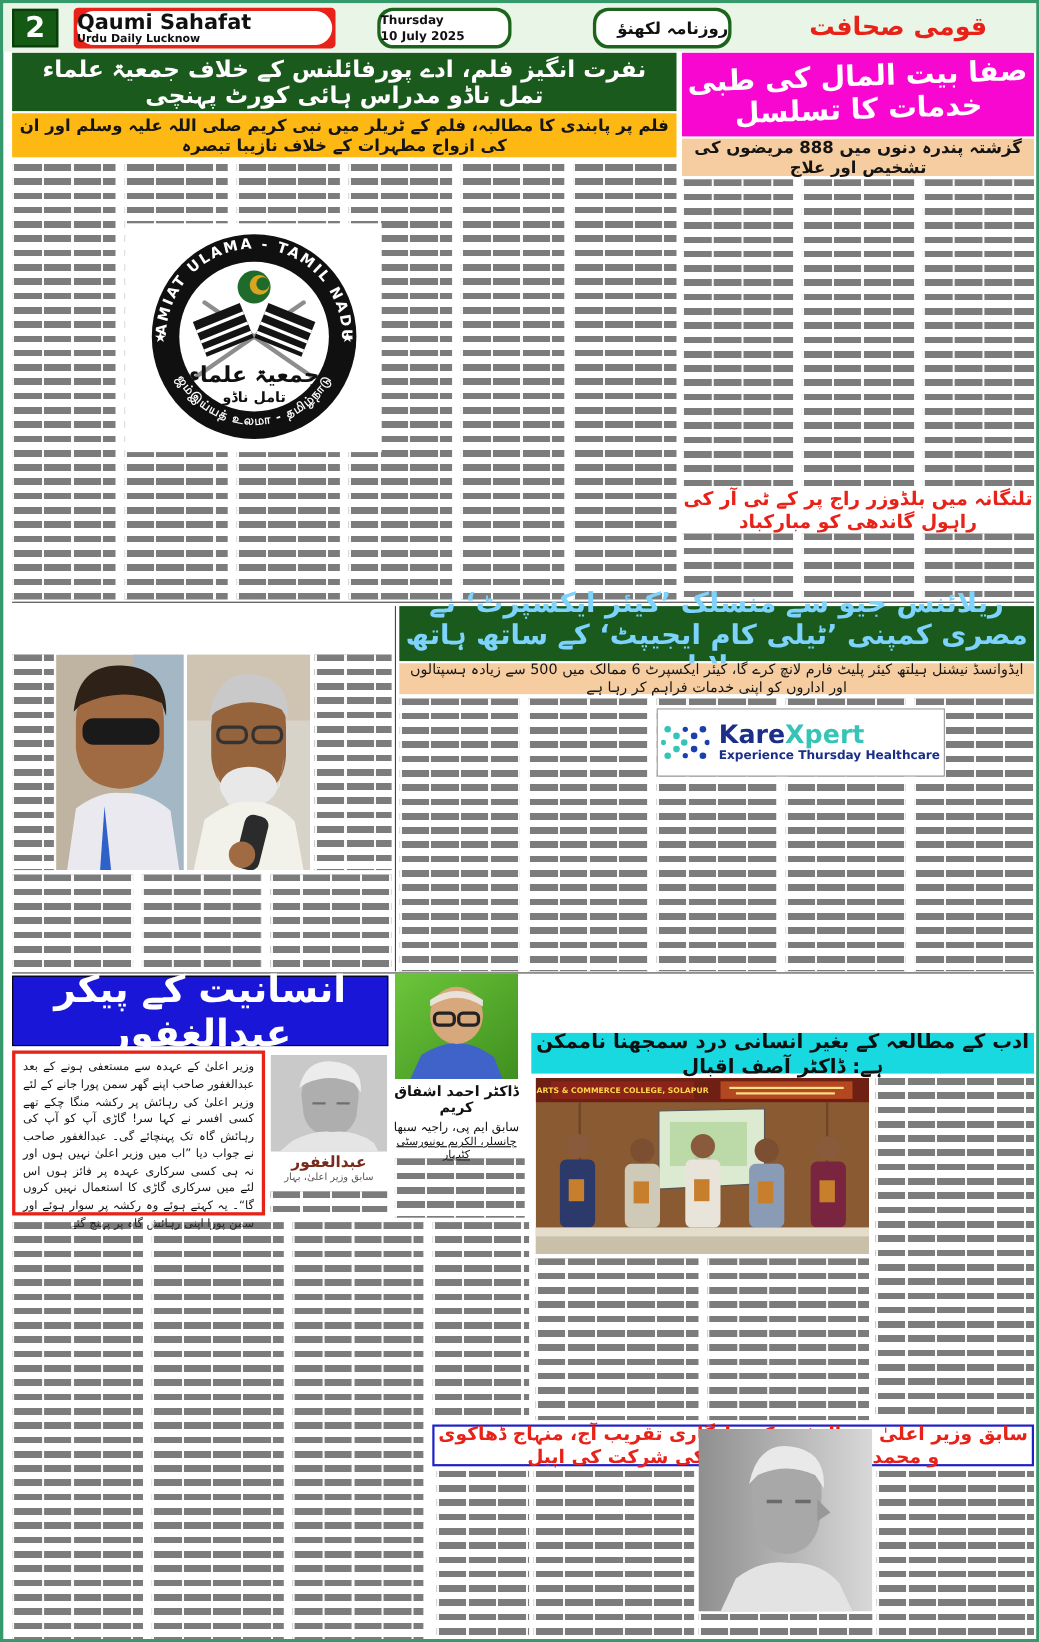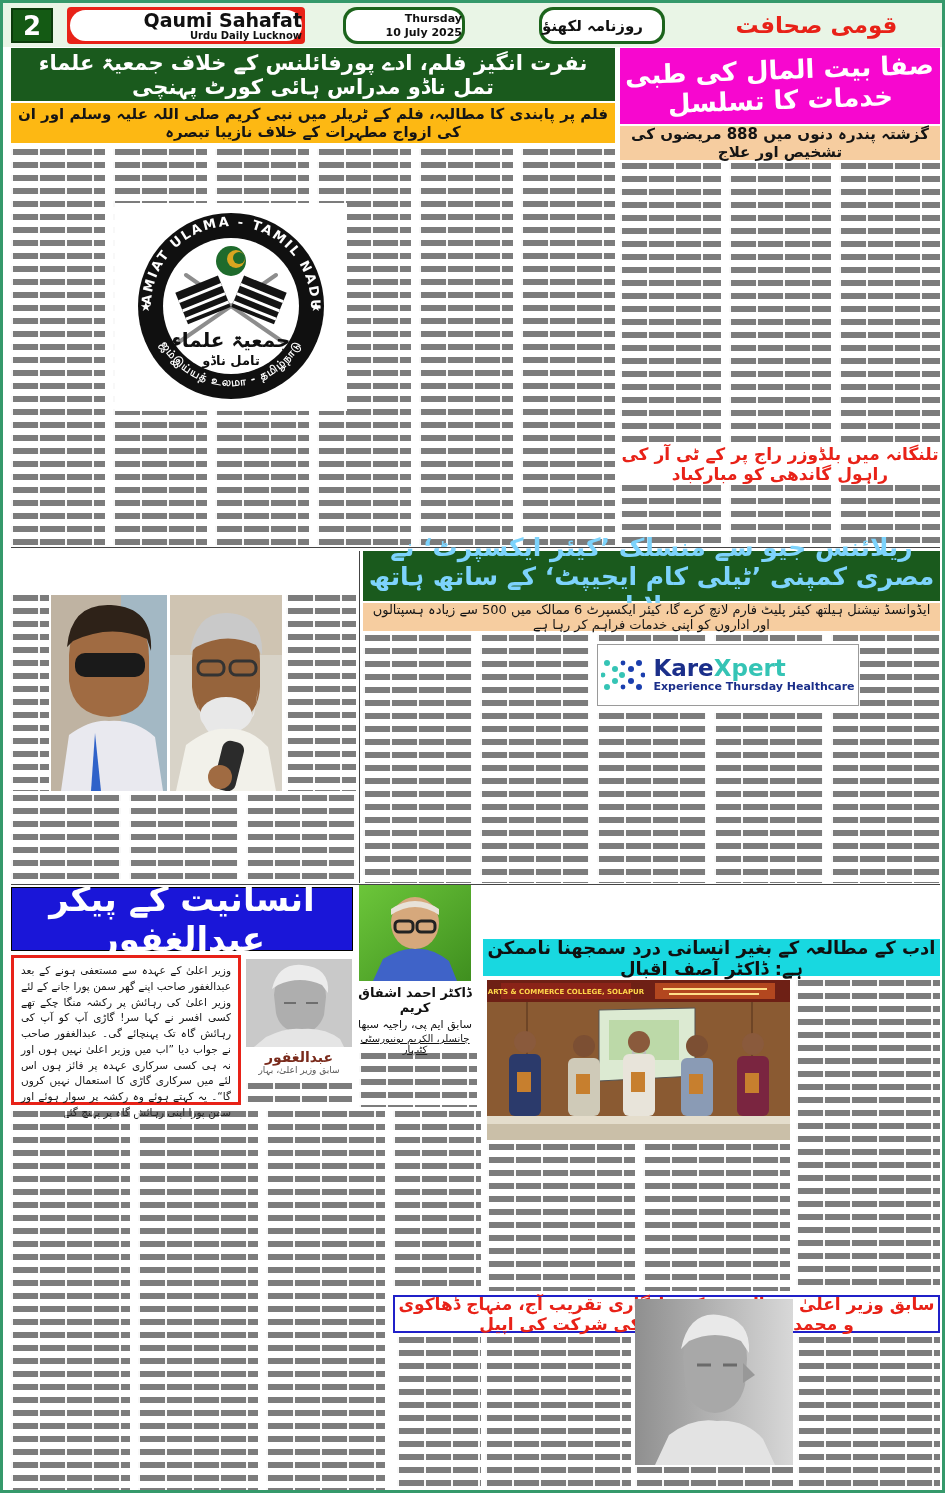--- a/index.html
+++ b/index.html
@@ -8,21 +8,21 @@
   .bar{display:flex;align-items:center;justify-content:center;text-align:center;direction:rtl;font-weight:bold;}
   .urdu{direction:rtl;unicode-bidi:embed;}
   
   .ft{background-image:
       repeating-linear-gradient(90deg,rgba(255,255,255,.95) 0 2px,rgba(0,0,0,0) 2px 27px),
       repeating-linear-gradient(180deg,#2d2d2d 0 6px,rgba(0,0,0,0) 6px 13px);
       opacity:.62;}
   .cols{display:flex;gap:8px;}
   .cols>div{flex:1;}
   .rule{background:#444;}
-  .pill{background:#fff;border-radius:18px;display:flex;flex-direction:column;align-items:flex-end;justify-content:center;}
+  .pill{background:#fff;border-radius:18px;display:flex;flex-direction:column;align-items:flex-start;justify-content:center;}
   .capline{direction:rtl;text-align:center;color:#111;}
 </style>
 </head>
 <body>
 
 <div id="paper">
 
   <div class="abs" style="left:0;top:0;width:939px;height:44px;background:#e9f5e6;"></div>
 
   <div class="abs bar" style="left:8px;top:5px;width:42px;height:35px;background:#145a14;border:2px solid #0b3b0b;color:#fff;font-size:26px;">

